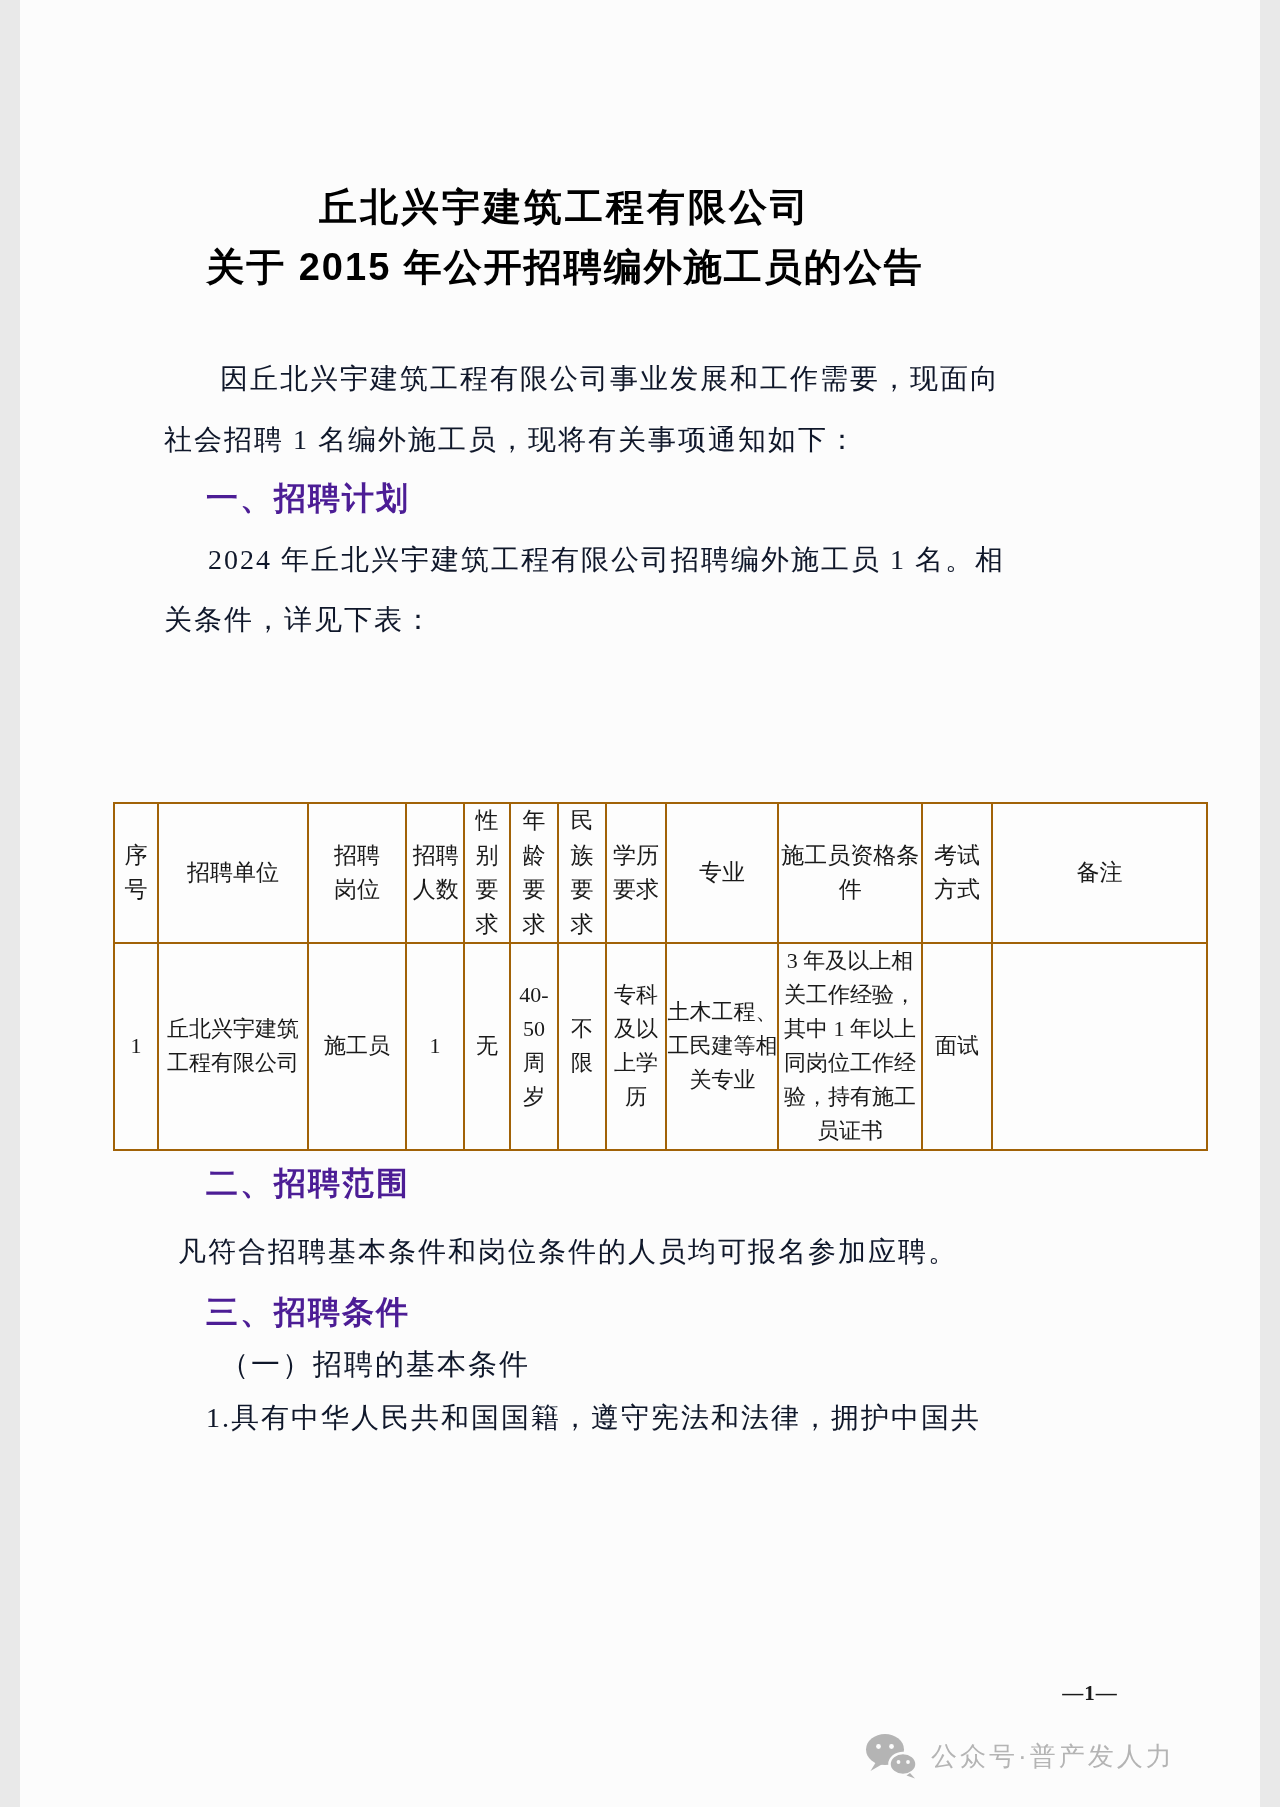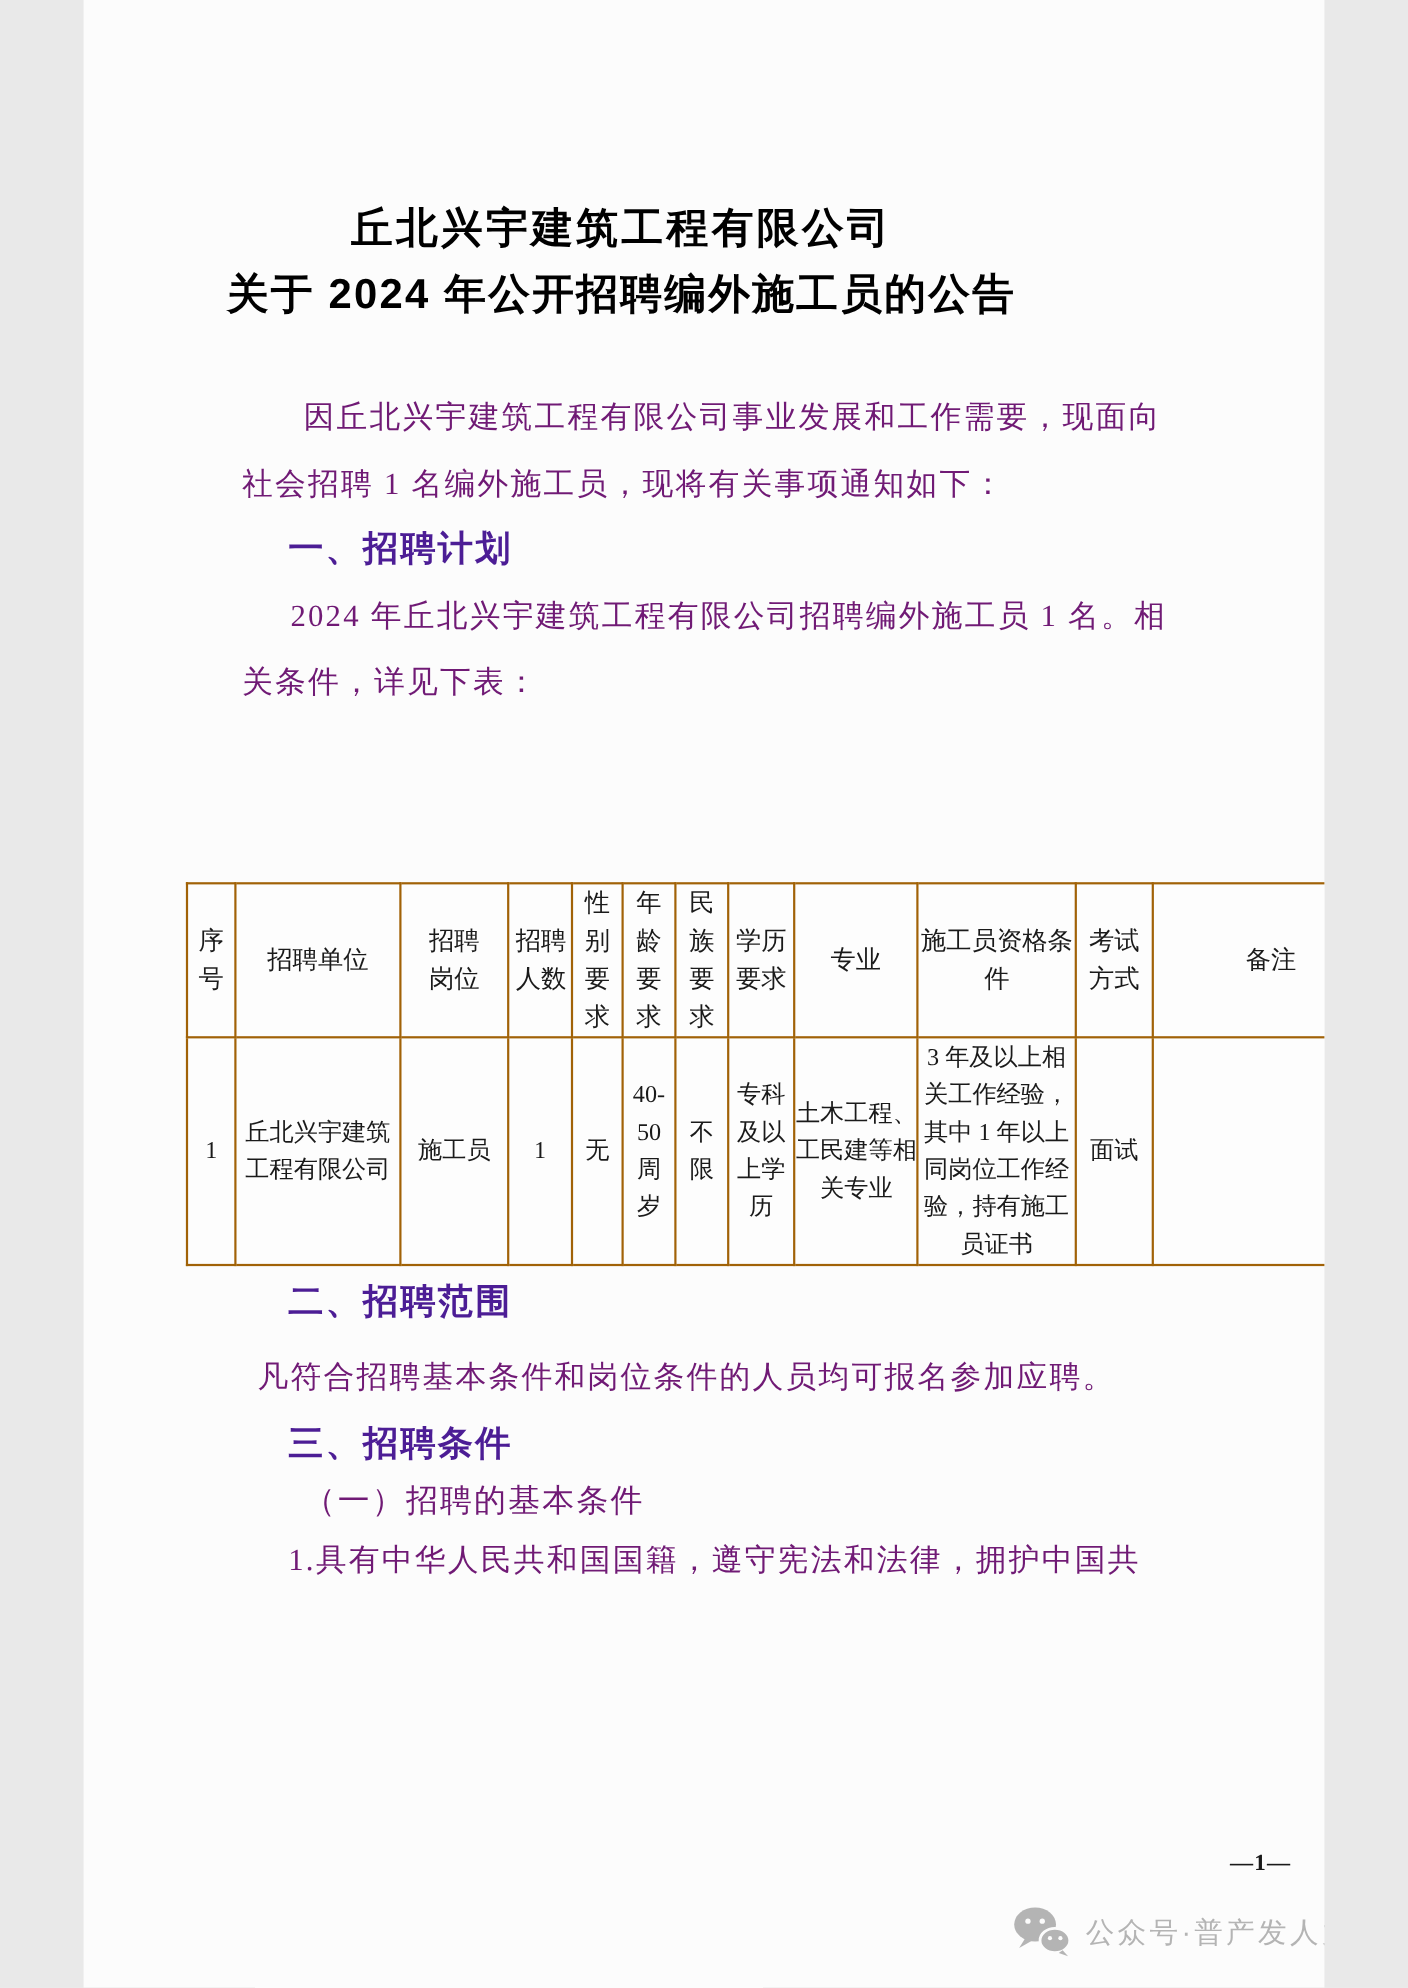--- a/index.html
+++ b/index.html
@@ -1,27 +1,27 @@
 <!DOCTYPE html>
 <html><head>
 <meta charset="utf-8">
 <style>
   html,body{margin:0;padding:0;background:#e9e9e9;}
   .page{
-    position:relative; width:1128px; height:1807px; margin:0 auto;
+    position:relative; width:1240px; height:1807px; margin:0 auto;
     background:#fcfcfc; overflow:hidden;
     font-family:"Liberation Serif", serif; color:#161616;
   }
   .t{position:absolute; white-space:nowrap;}
   .title{left:0; right:150px; text-align:center; color:#000;
          font-family:"Liberation Sans", sans-serif; font-weight:700;
          font-size:38px; letter-spacing:3px;}
   .title1{top:182px;}
   .title2{top:242px; letter-spacing:2px;}
-  .body{font-size:28px; letter-spacing:2px; color:#701a75;text-align:right;}
+  .body{font-size:28px; letter-spacing:2px; color:#0f172a;text-align:right;}
   .hd{font-family:"Liberation Sans", sans-serif; font-weight:700;
       font-size:32px; letter-spacing:2px; color:#4c1d95;}
   .intro1{top:360px; left:200px;}
   .intro2{top:421px; left:144px;}
   .h1{top:477px; left:186px;}
   .s1a{top:541px; left:188px;}
   .s1b{top:601px; left:144px;}
   .h2{top:1162px; left:186px;}
   .s2{top:1233px; left:158px;}
   .h3{top:1291px; left:186px;}
@@ -52,21 +52,21 @@
              gap:14px; color:#b4b4b4;}
   .wm-text{font-family:"Liberation Sans", sans-serif; font-size:26px;
            letter-spacing:3px; white-space:nowrap;}
 </style>
 </head>
 <body>
 
 <div class="page">
 
   <div class="t title title1">丘北兴宇建筑工程有限公司</div>
-  <div class="t title title2">关于 2024 年公开招聘编外施工员的公告</div>
+  <div class="t title title2">关于 2015 年公开招聘编外施工员的公告</div>
 
   <div class="t body intro1">因丘北兴宇建筑工程有限公司事业发展和工作需要，现面向</div>
   <div class="t body intro2">社会招聘 1 名编外施工员，现将有关事项通知如下：</div>
 
   <div class="t hd h1">一、招聘计划</div>
   <div class="t body s1a">2024 年丘北兴宇建筑工程有限公司招聘编外施工员 1 名。相</div>
   <div class="t body s1b">关条件，详见下表：</div>
 
   <div class="tablewrap">
     <table class="jobs">

